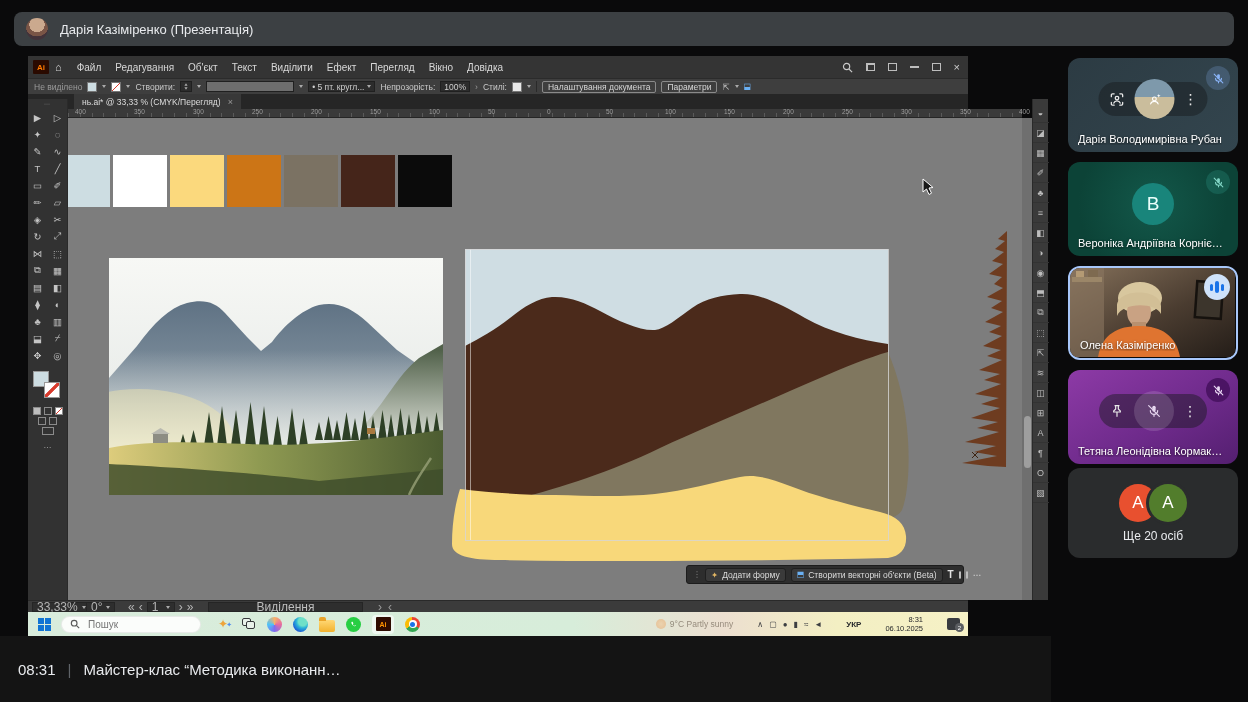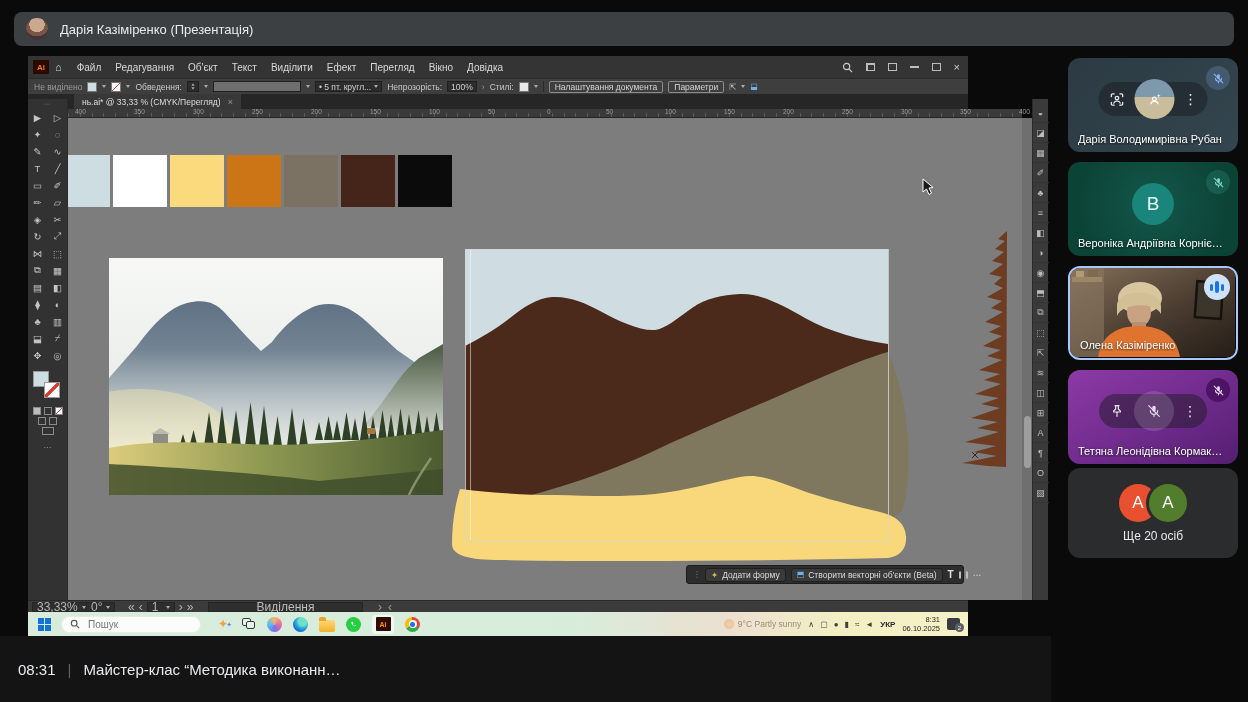--- a/index.html
+++ b/index.html
@@ -132,21 +132,21 @@
   .whats{width:15px;height:15px;border-radius:50%;background:#27ce43;display:flex;align-items:center;justify-content:center;}
   .ai-task{width:22px;height:19px;border-radius:4px;background:rgba(255,255,255,.6);
     display:flex;align-items:center;justify-content:center;}
   .ai-task .sq{width:15px;height:14px;background:#2e0b00;color:#ff9300;font-size:7px;font-weight:bold;
     display:flex;align-items:center;justify-content:center;border-radius:1px;}
   .chrome{position:relative;width:15px;height:15px;border-radius:50%;
     background:conic-gradient(#ea4335 0 33%,#34a853 0 66%,#fbbc05 0 100%);}
   .chrome::before{content:"";position:absolute;left:3.5px;top:3.5px;width:8px;height:8px;border-radius:50%;
     background:#fff;}
   .chrome::after{content:"";position:absolute;left:5px;top:5px;width:5px;height:5px;border-radius:50%;background:#1a73e8;}
-  .tray{margin-left:auto;display:flex;align-items:center;gap:7px;padding-right:8px;}
+  .tray{margin-left:auto;display:flex;align-items:center;gap:24px;padding-right:8px;}
   .weather{display:flex;align-items:center;gap:4px;font-size:8.5px;color:rgba(105,92,78,.65);}
   .weather-dot{width:10px;height:10px;border-radius:50%;background:radial-gradient(#f3c08a,#e99b55);opacity:.5;}
   .tray-glyph{font-size:8px;color:#3d3f42;}
   .lang{font-size:8px;color:#26282b;font-weight:bold;}
   .clockblock{text-align:right;font-size:7.5px;line-height:1.25;color:#26282b;}
   .notif{position:relative;width:13px;height:12px;background:#393c40;border-radius:2px;}
   .notif .badge2{position:absolute;right:-4px;bottom:-2px;width:9px;height:9px;border-radius:50%;
     background:#5b5e62;color:#fff;font-size:6px;display:flex;align-items:center;justify-content:center;}
 
   
@@ -221,21 +221,21 @@
         <span class="wclose">×</span>
       </div>
     </div>
 
     <div class="ai-optionsbar">
       <span class="opt-dim">Не виділено</span>
       <span class="mini-swatch" style="background:#cddde2;"></span>
         <span class="caret"></span>
       <span class="mini-swatch sw-none"></span>
         <span class="caret"></span>
-      <span>Обведення:</span>
+      <span>Створити:</span>
       <span class="opt-box">
           <span class="stepper">
             <span class="caret up"></span>
             <span class="caret"></span>
           </span>
         </span>
       <span class="caret"></span>
       <span class="opt-box opt-wide"></span>
         <span class="caret"></span>
       <span class="opt-box">

